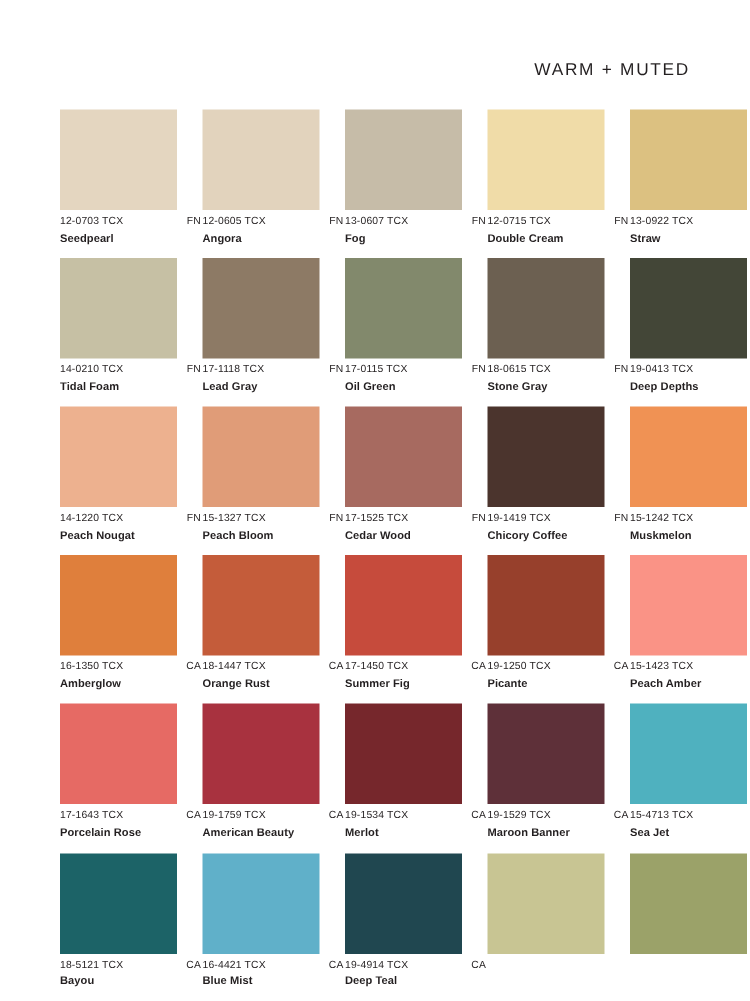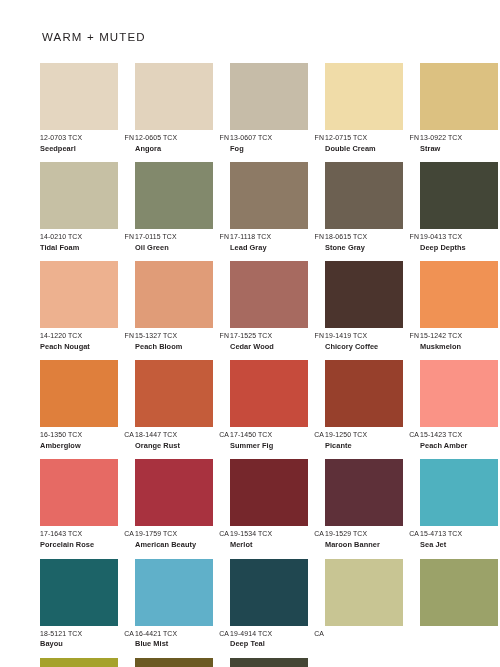--- a/index.html
+++ b/index.html
@@ -19,22 +19,23 @@
     height: 667px;
     box-sizing: border-box;
     padding: 24px 40px 0 40px;
     position: relative;
   }
   .palette-title {
     font-size: 11.5px;
     letter-spacing: 1.15px;
     font-weight: 400;
     color: #231f20;
-    margin: 7px 0 20px 2px;
+    margin: 17px 0 20px 2px;
     white-space: nowrap;
+    text-align: right;
   }
   .swatch-grid {
     display: grid;
     grid-template-columns: repeat(5, 78px);
     column-gap: 17px;
     row-gap: 9px;
   }
   .swatch-cell {
     width: 94px;
   }
@@ -121,36 +122,36 @@
       </div>
       <div class="swatch-cell">
         <div class="swatch-chip" style="background-color: rgb(198, 192, 164);"></div>
         <div class="swatch-meta">
           <span class="swatch-code">14-0210 TCX</span>
           <span class="swatch-suffix">FN</span>
         </div>
         <div class="swatch-name">Tidal Foam</div>
       </div>
       <div class="swatch-cell">
+        <div class="swatch-chip" style="background-color: rgb(141, 122, 101);"></div>
+        <div class="swatch-meta">
+          <span class="swatch-code">17-1118 TCX</span>
+          <span class="swatch-suffix">FN</span>
+        </div>
+        <div class="swatch-name">Lead Gray</div>
+      </div>
+      <div class="swatch-cell">
         <div class="swatch-chip" style="background-color: rgb(130, 137, 108);"></div>
         <div class="swatch-meta">
           <span class="swatch-code">17-0115 TCX</span>
           <span class="swatch-suffix">FN</span>
         </div>
         <div class="swatch-name">Oil Green</div>
       </div>
       <div class="swatch-cell">
-        <div class="swatch-chip" style="background-color: rgb(141, 122, 101);"></div>
-        <div class="swatch-meta">
-          <span class="swatch-code">17-1118 TCX</span>
-          <span class="swatch-suffix">FN</span>
-        </div>
-        <div class="swatch-name">Lead Gray</div>
-      </div>
-      <div class="swatch-cell">
         <div class="swatch-chip" style="background-color: rgb(108, 96, 81);"></div>
         <div class="swatch-meta">
           <span class="swatch-code">18-0615 TCX</span>
           <span class="swatch-suffix">FN</span>
         </div>
         <div class="swatch-name">Stone Gray</div>
       </div>
       <div class="swatch-cell">
         <div class="swatch-chip" style="background-color: rgb(67, 70, 55);"></div>
         <div class="swatch-meta">

